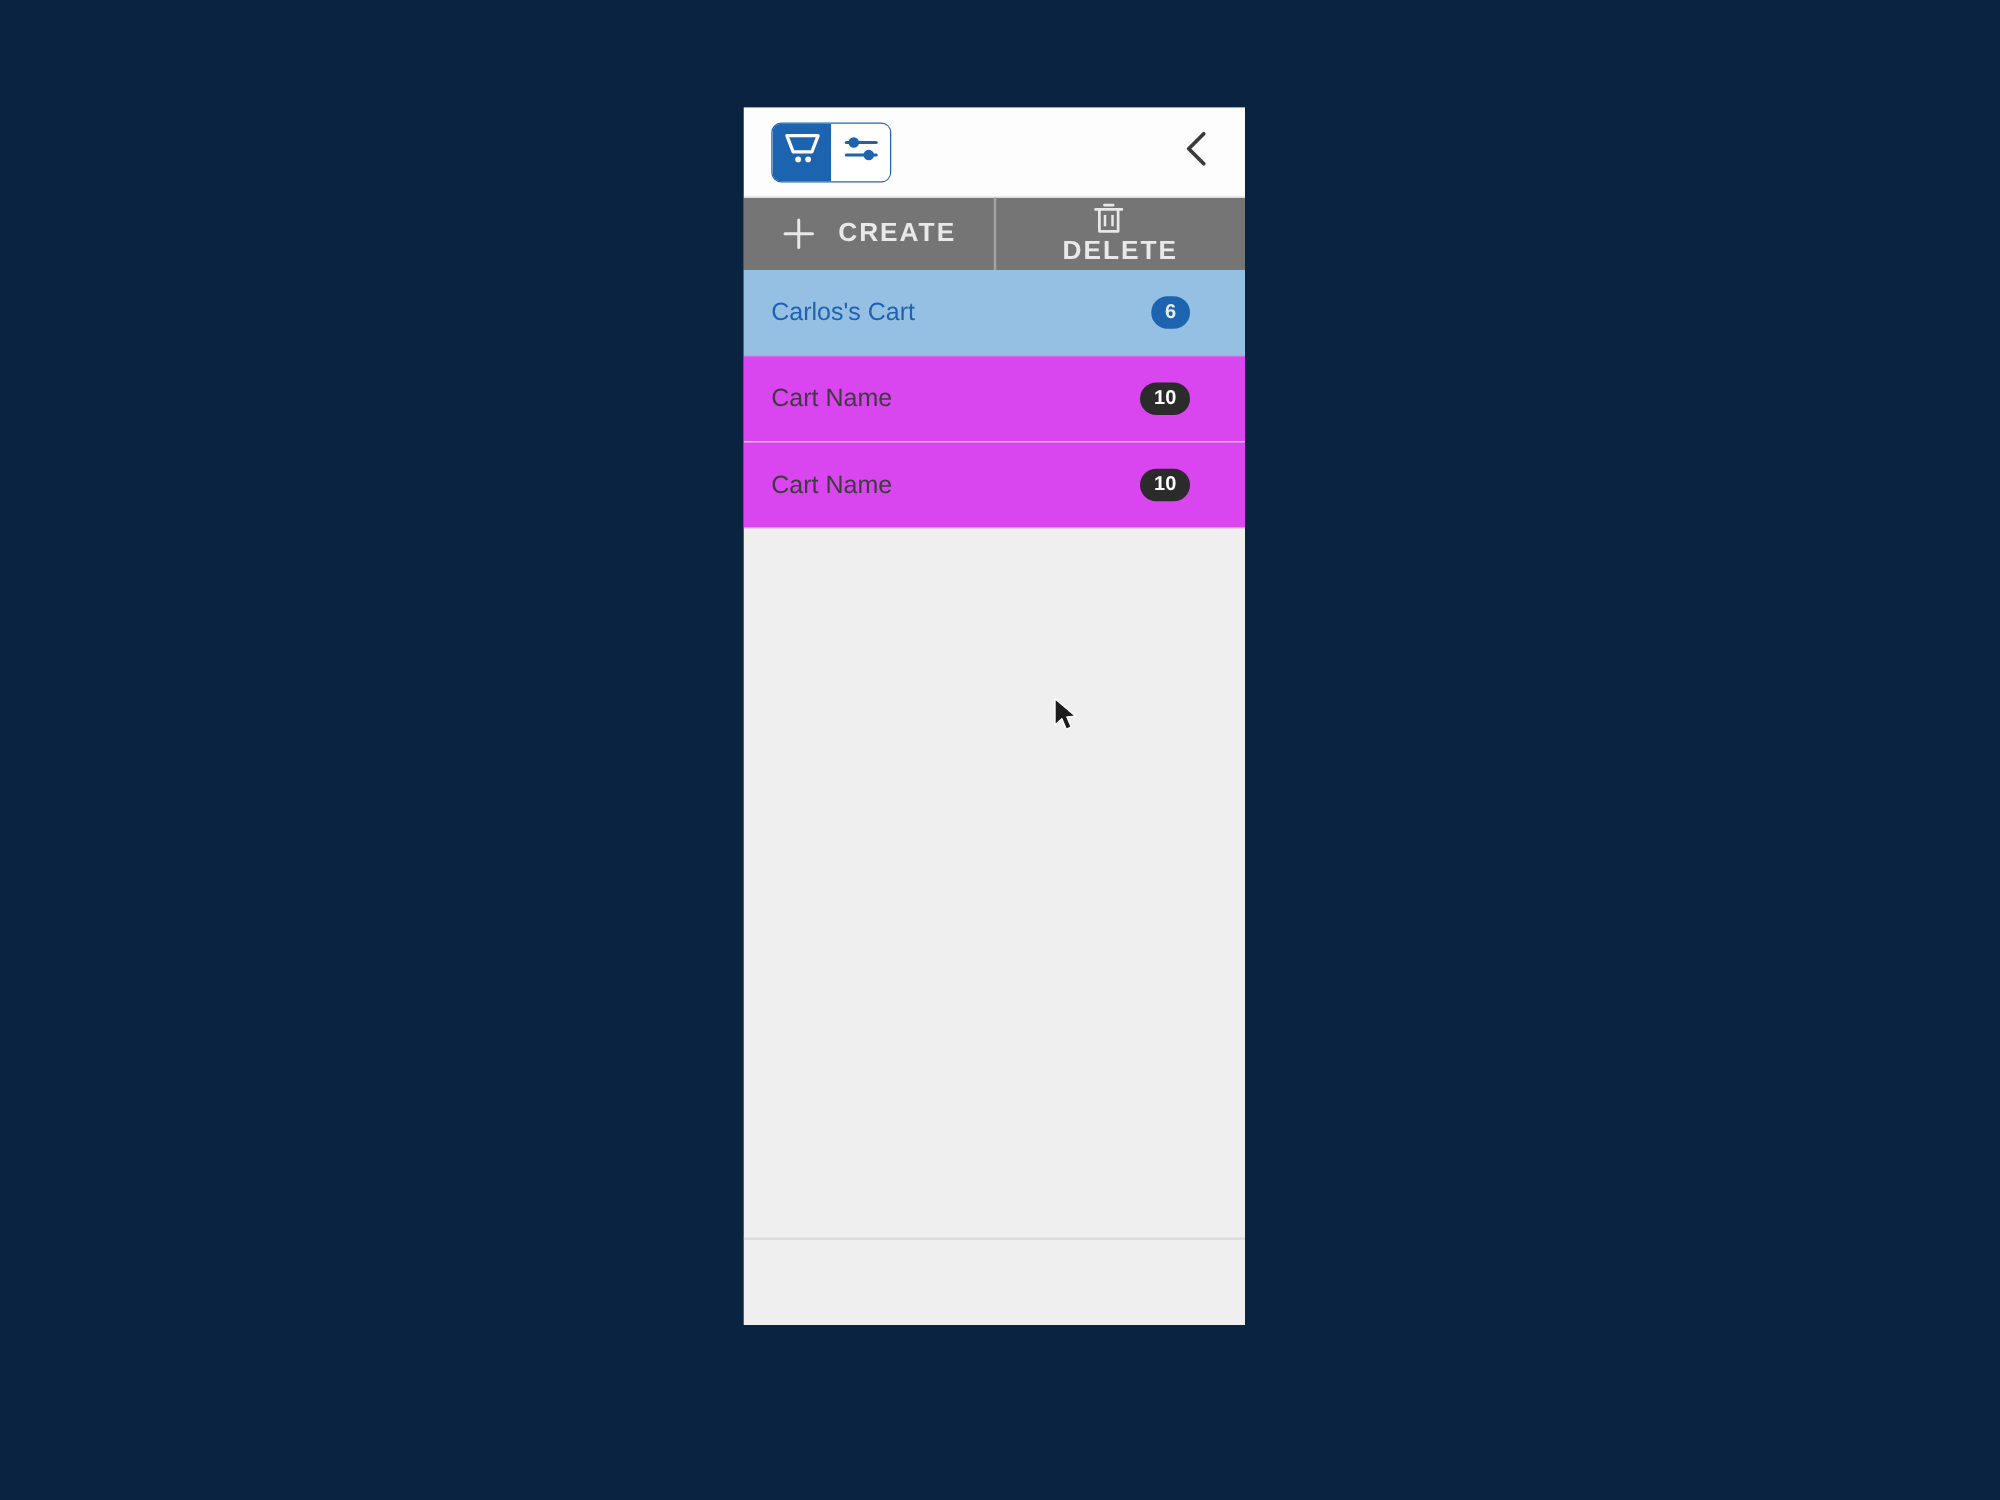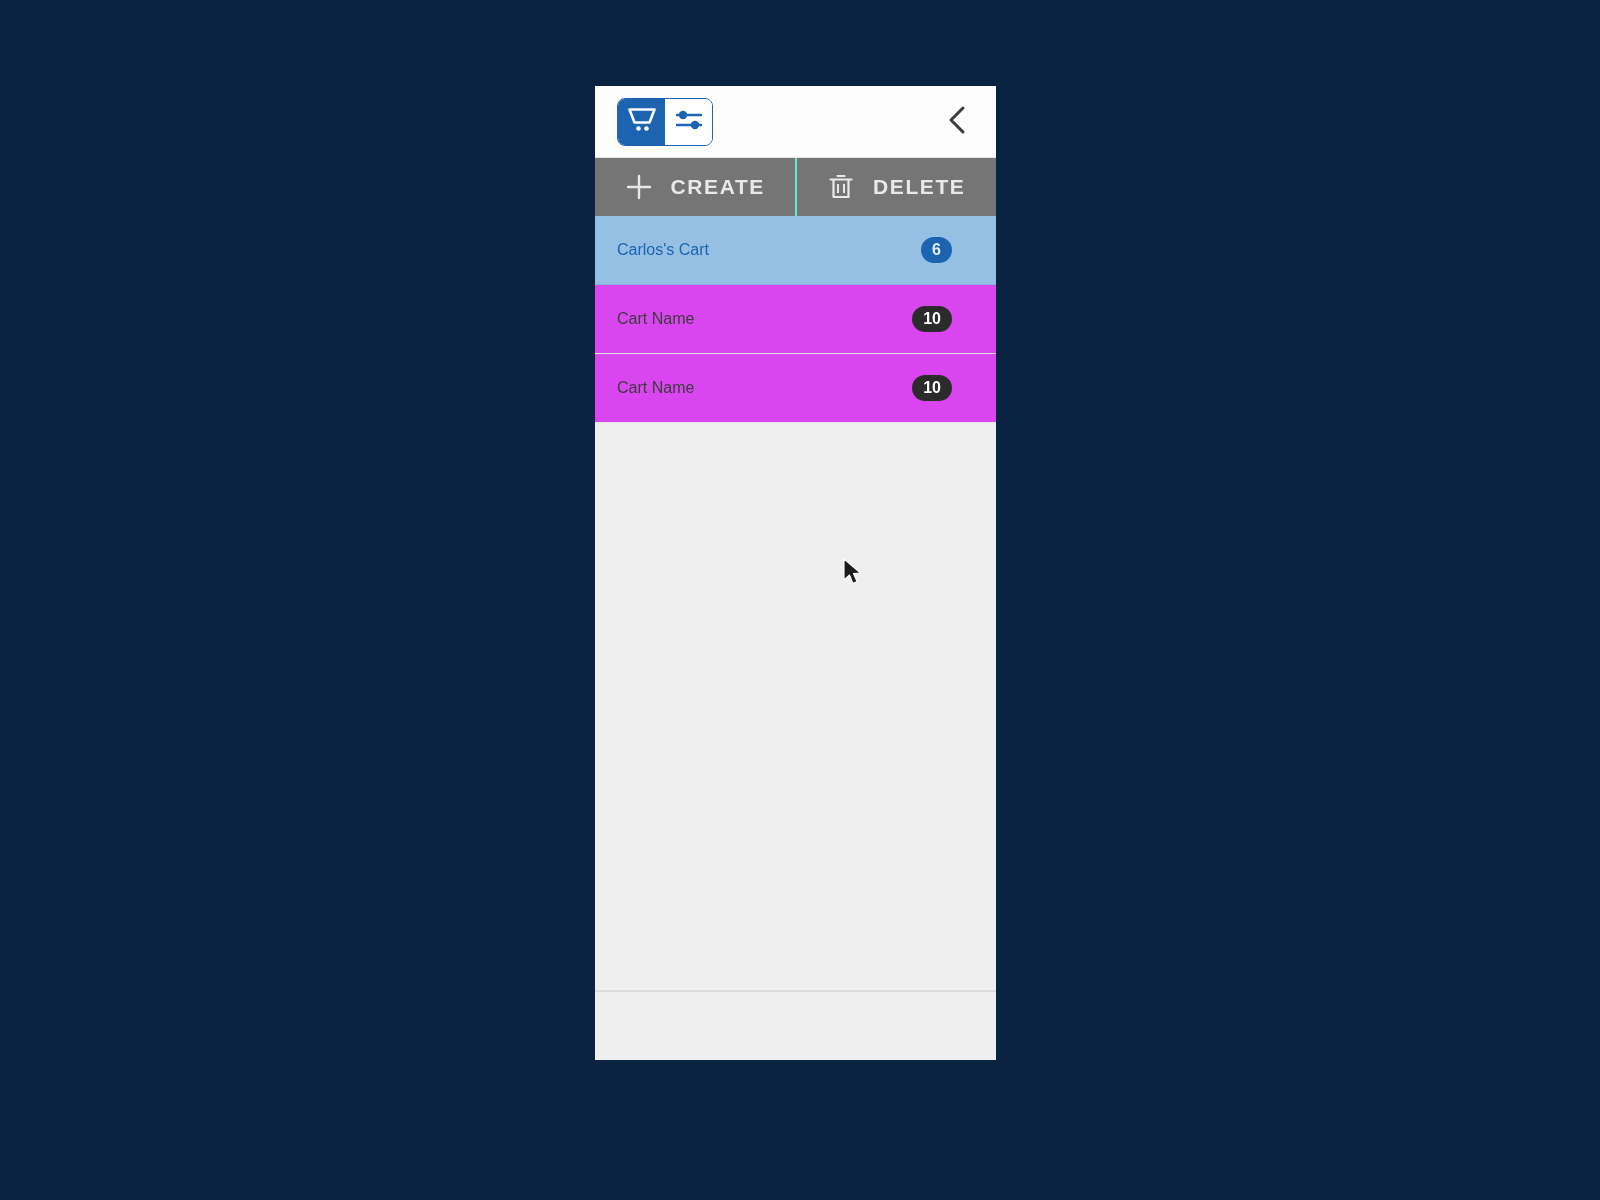--- a/index.html
+++ b/index.html
@@ -93,21 +93,22 @@
     display: flex;
     align-items: center;
     justify-content: center;
     color: #e9e9e9;
     font-size: 21px;
     letter-spacing: 1.6px;
     cursor: pointer;
     position: relative;
   }
   .tb-btn + .tb-btn {
-    border-left: 2px solid #5eead4;
+    border-left: 2px solid #a3a3a3;
+    flex-direction: column;
   }
   .tb-icon {
     display: inline-flex;
     align-items: center;
     justify-content: center;
     margin-right: 18px;
     width: 28px;
     height: 28px;
   }
 
@@ -125,21 +126,21 @@
     background: #d946ef;
     border-bottom: 1px solid #e3e3e3;
     box-sizing: border-box;
     cursor: pointer;
   }
   .cart-row.selected {
     background: #95c0e4;
     border-bottom: 1px solid #8ab6db;
   }
   .cart-name {
-    font-size: 16px;
+    font-size: 20px;
     color: #3c3c3c;
   }
   .cart-row.selected .cart-name {
     color: #1c63b0;
   }
   .badge {
     min-width: 30px;
     height: 26px;
     padding: 0 11px;
     border-radius: 13px;

